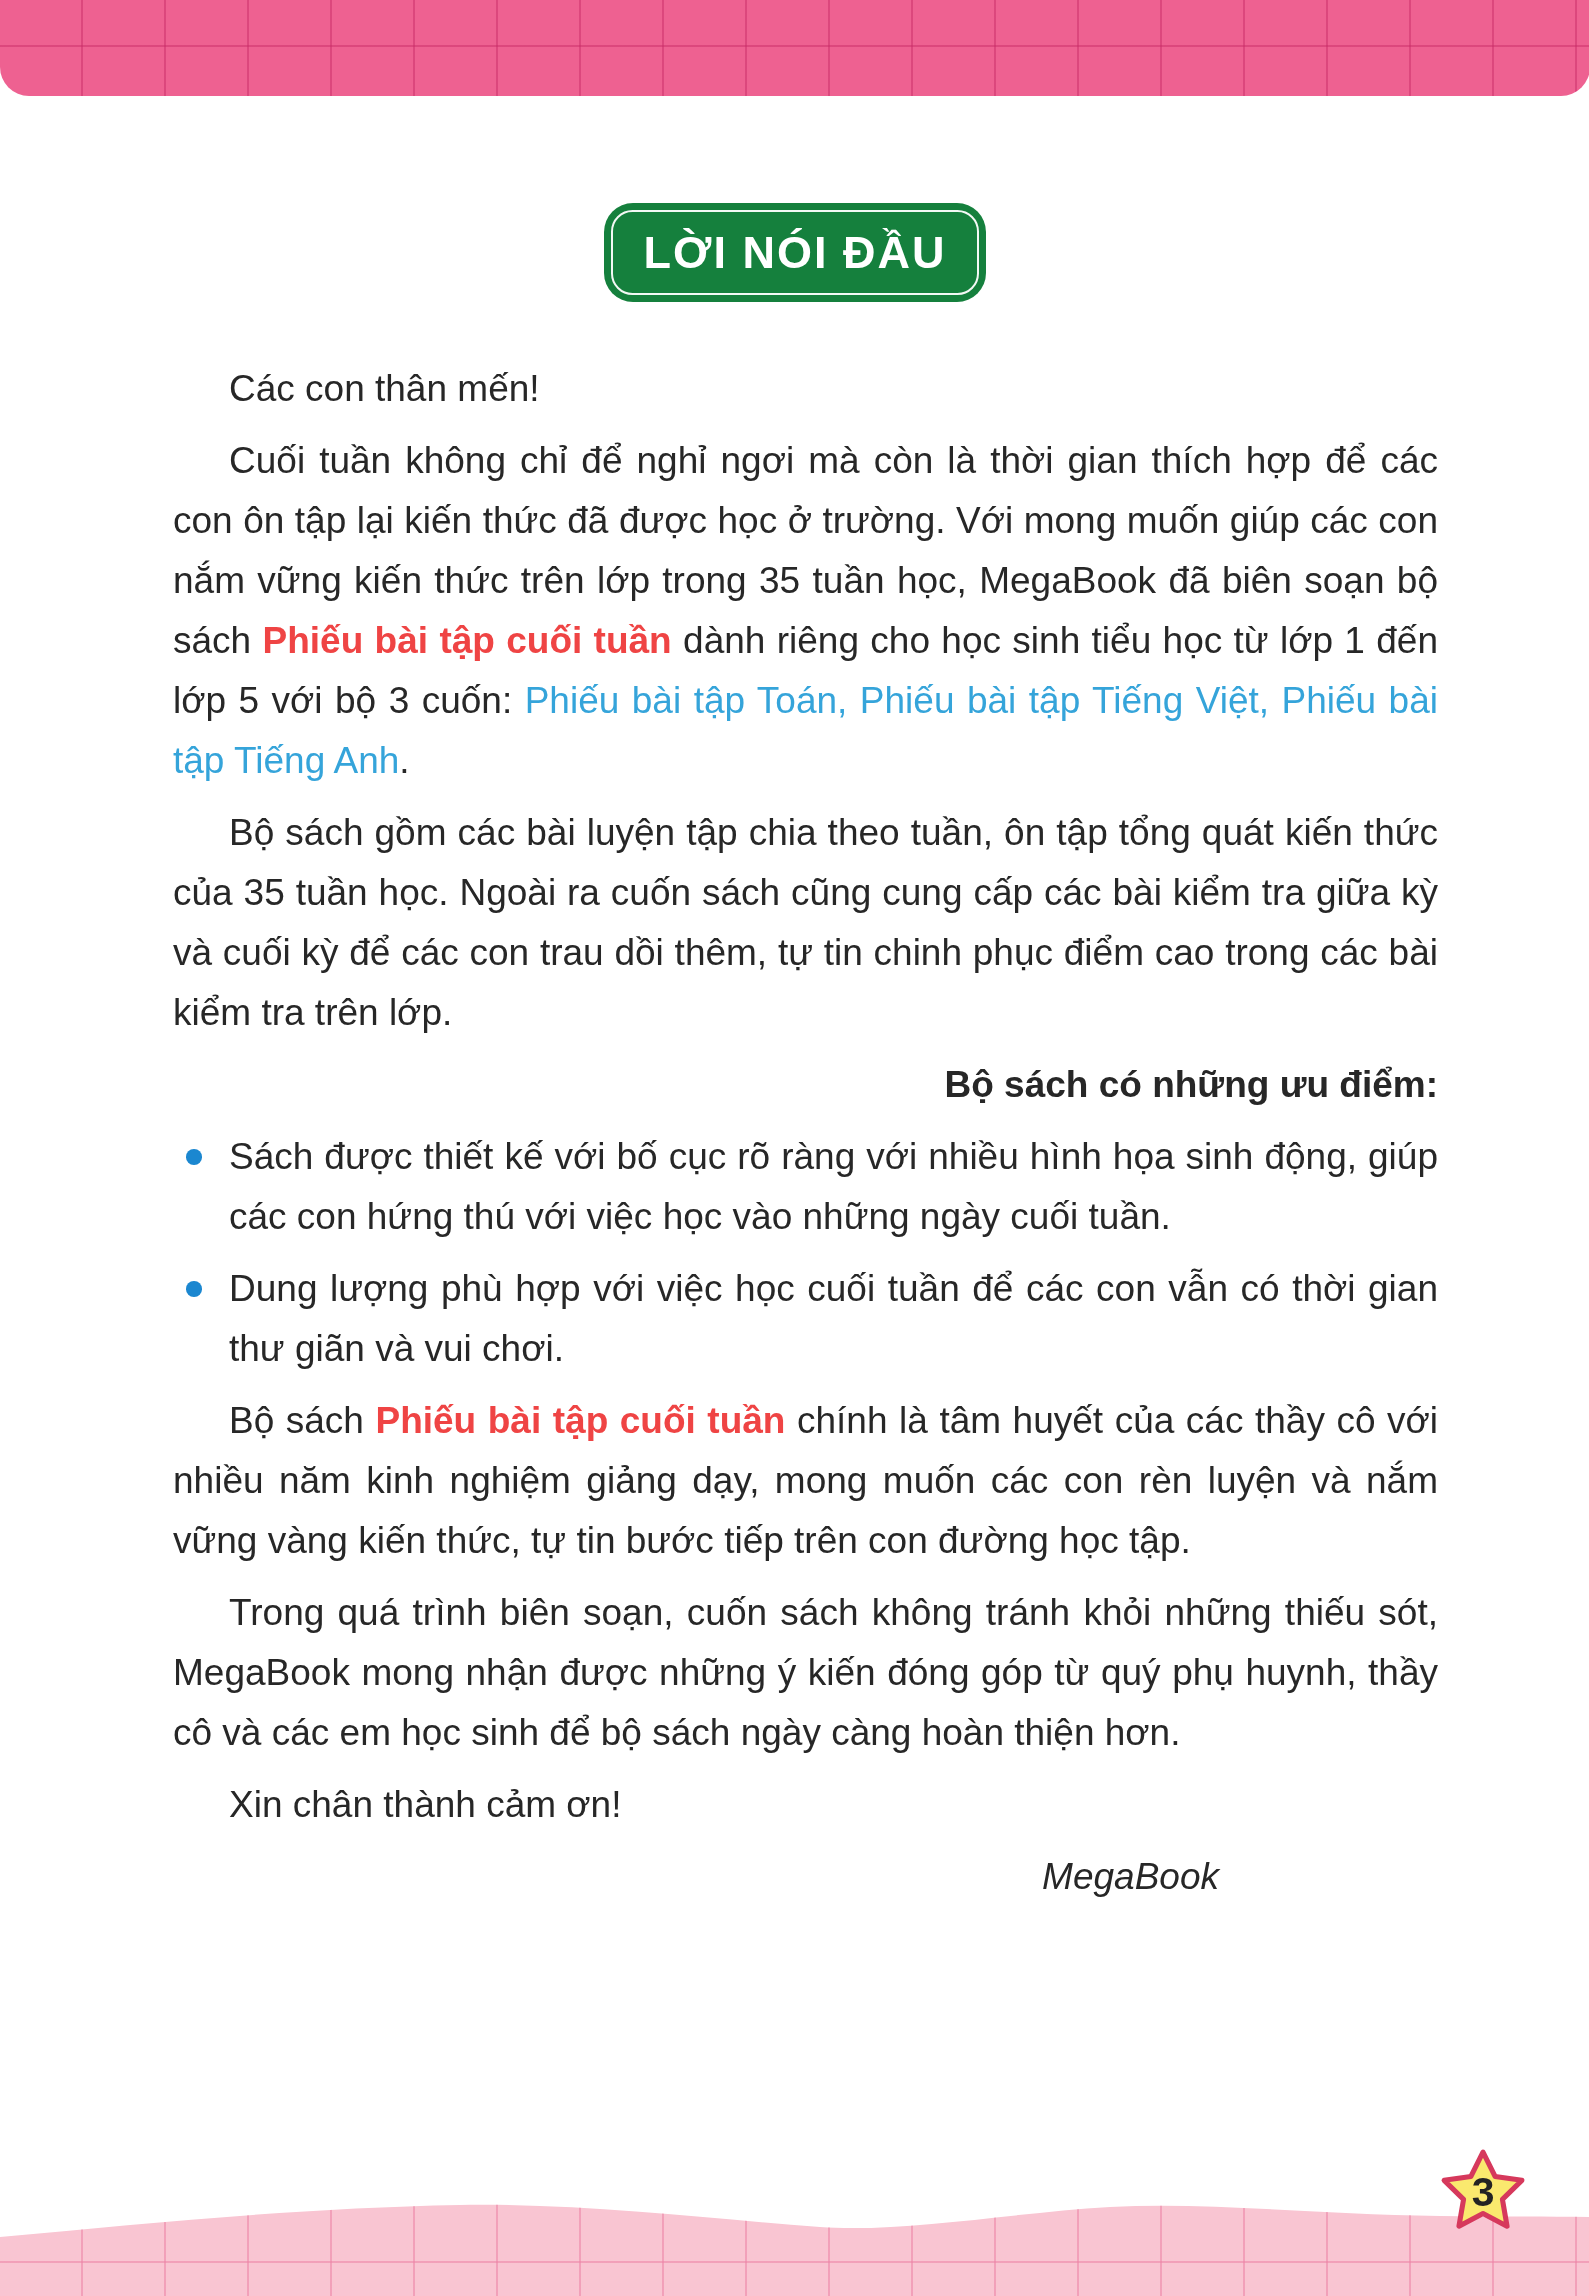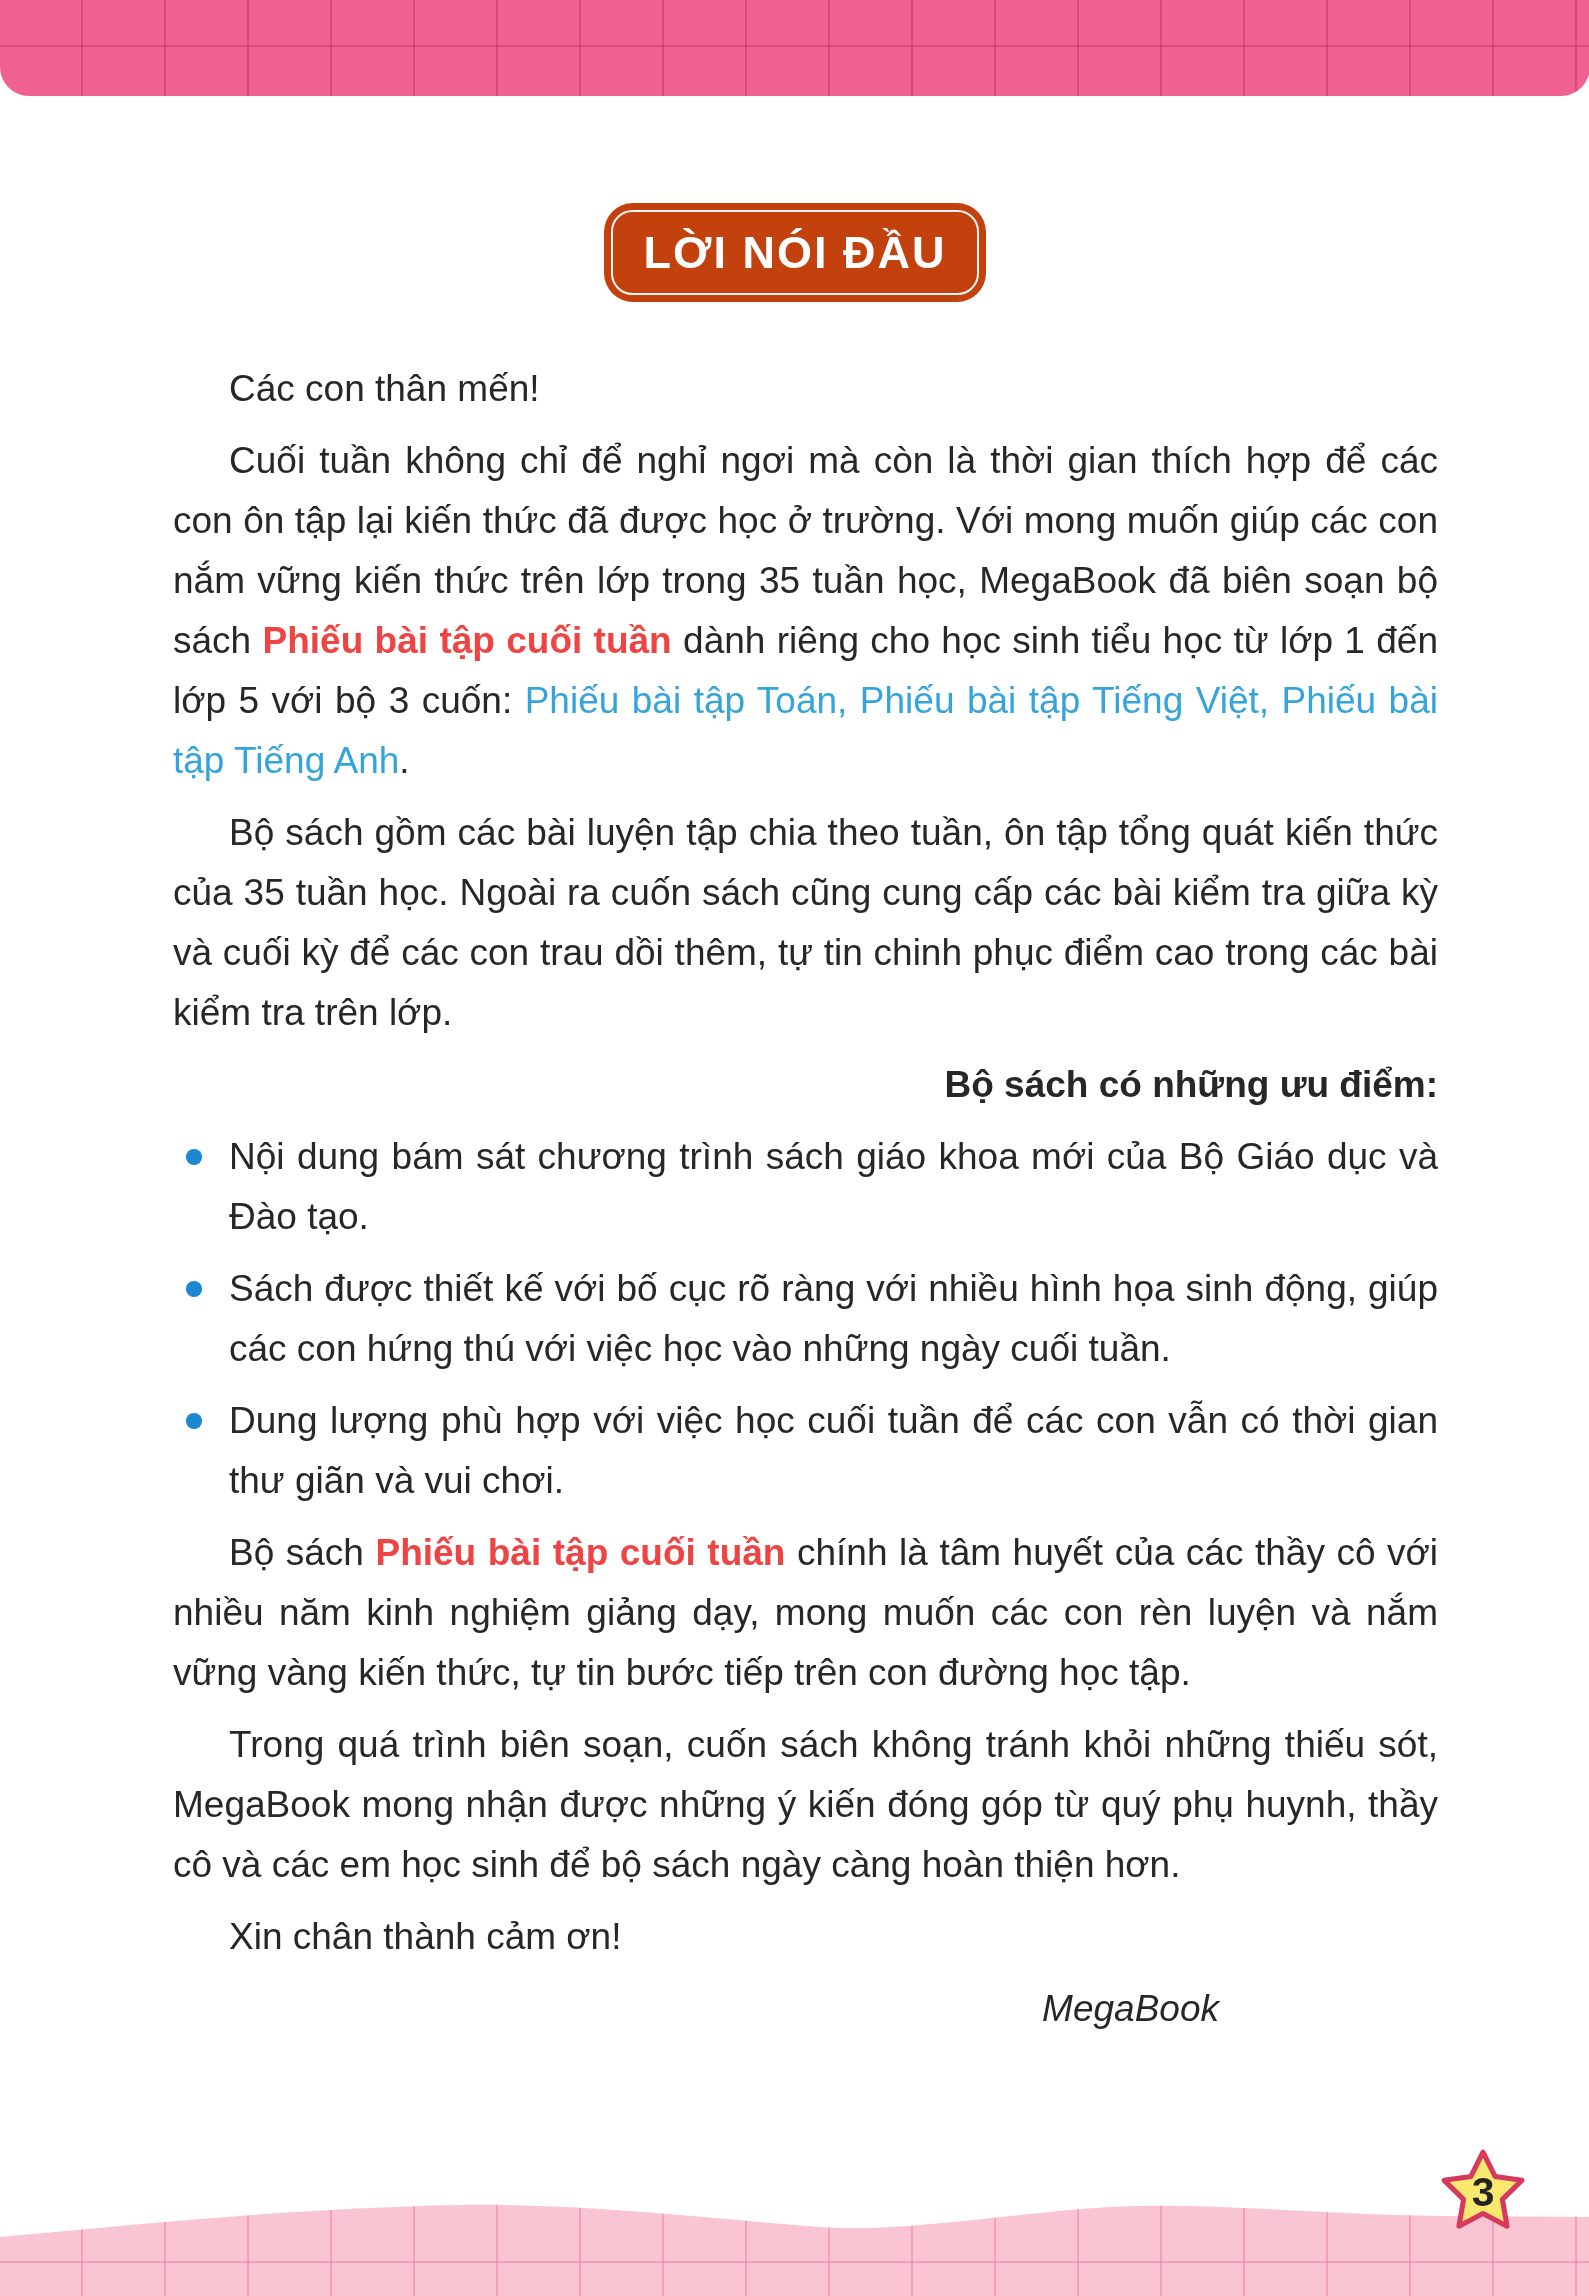--- a/index.html
+++ b/index.html
@@ -19,21 +19,21 @@
     background-image:
       repeating-linear-gradient(90deg, transparent 0 81px, rgba(198,40,100,.45) 81px 83px),
       linear-gradient(180deg, transparent 0 45px, rgba(198,40,100,.45) 45px 47px, transparent 47px);
     border-radius:0 0 29px 29px;
   }
 
   
   .badge{
     position:absolute;top:203px;left:50%;transform:translateX(-50%);
     width:382px;height:99px;
-    background:#c2410c;
+    background:#15803d;
     border-radius:29px;
   }
   .badge-inner{
     position:absolute;inset:6.8px;
     border:2.9px solid rgba(255,255,255,.95);
     border-radius:21.5px;
     pointer-events:none;
   }
   .badge-text{
     position:absolute;inset:0;
@@ -95,21 +95,20 @@
   <div class="badge">
     <div class="badge-inner"></div>
     <span class="badge-text">LỜI NÓI ĐẦU</span>
   </div>
 
   <div class="content" id="content">
       <p class="para opening"><span class="seg-n">Các con thân mến!</span></p>
       <p class="para indent"><span class="seg-n">Cuối tuần không chỉ để nghỉ ngơi mà còn là thời gian thích hợp để các con ôn tập lại kiến thức đã được học ở trường. Với mong muốn giúp các con nắm vững kiến thức trên lớp trong 35 tuần học, MegaBook đã biên soạn bộ sách </span><span class="seg-bb">Phiếu bài tập cuối tuần</span><span class="seg-n"> dành riêng cho học sinh tiểu học từ lớp 1 đến lớp 5 với bộ 3 cuốn: </span><span class="seg-b">Phiếu bài tập Toán, Phiếu bài tập Tiếng Việt, Phiếu bài tập Tiếng Anh</span><span class="seg-n">.</span></p>
       <p class="para indent"><span class="seg-n">Bộ sách gồm các bài luyện tập chia theo tuần, ôn tập tổng quát kiến thức của 35 tuần học. Ngoài ra cuốn sách cũng cung cấp các bài kiểm tra giữa kỳ và cuối kỳ để các con trau dồi thêm, tự tin chinh phục điểm cao trong các bài kiểm tra trên lớp.</span></p>
       <p class="para heading"><span class="seg-bold">Bộ sách có những ưu điểm:</span></p>
-      <p class="para bullet"><span class="seg-n">Nội dung bám sát chương trình sách giáo khoa mới của Bộ Giáo dục và Đào tạo.</span></p>
       <p class="para bullet"><span class="seg-n">Sách được thiết kế với bố cục rõ ràng với nhiều hình họa sinh động, giúp các con hứng thú với việc học vào những ngày cuối tuần.</span></p>
       <p class="para bullet"><span class="seg-n">Dung lượng phù hợp với việc học cuối tuần để các con vẫn có thời gian thư giãn và vui chơi.</span></p>
       <p class="para indent"><span class="seg-n">Bộ sách </span><span class="seg-bb">Phiếu bài tập cuối tuần</span><span class="seg-n"> chính là tâm huyết của các thầy cô với nhiều năm kinh nghiệm giảng dạy, mong muốn các con rèn luyện và nắm vững vàng kiến thức, tự tin bước tiếp trên con đường học tập.</span></p>
       <p class="para indent"><span class="seg-n">Trong quá trình biên soạn, cuốn sách không tránh khỏi những thiếu sót, MegaBook mong nhận được những ý kiến đóng góp từ quý phụ huynh, thầy cô và các em học sinh để bộ sách ngày càng hoàn thiện hơn.</span></p>
       <p class="para closing"><span class="seg-n">Xin chân thành cảm ơn!</span></p>
       <p class="para signature"><span class="seg-n">MegaBook</span></p>
     </div>
 
   <div class="band-bottom"></div>
 

